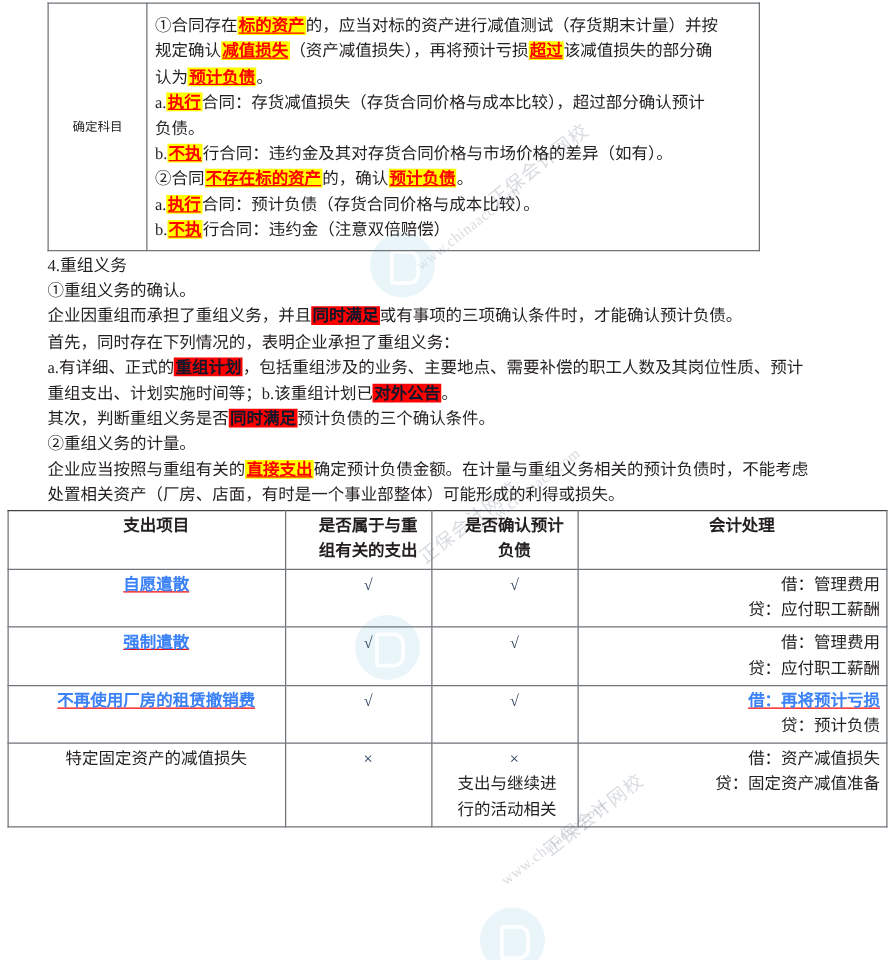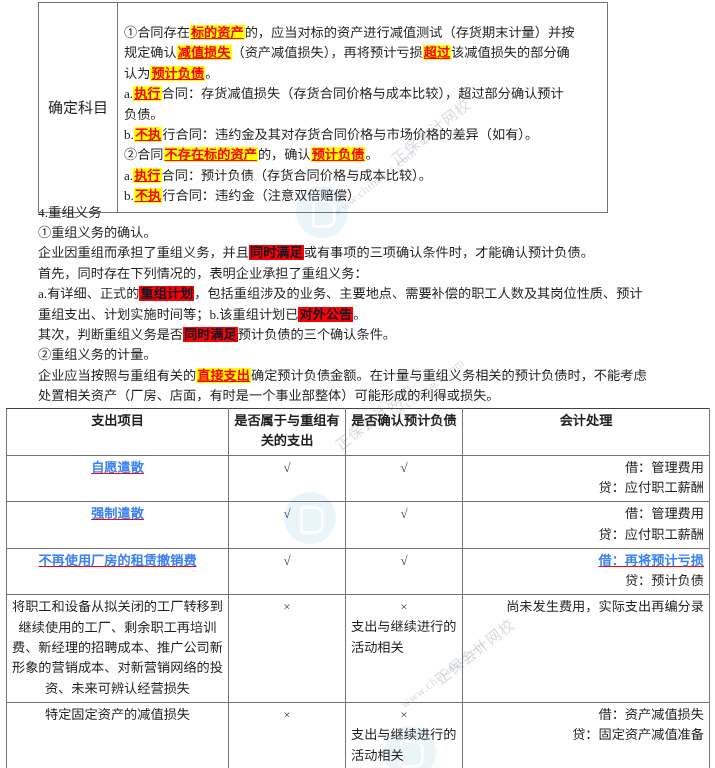--- a/index.html
+++ b/index.html
@@ -89,24 +89,24 @@
     z-index: 10;
   }
   .t-top td {
     border: 1px solid #6f7479;
     vertical-align: middle;
     padding: 2px 4px 4px 4px;
   }
   .t-top td.label {
     width: 70px;
     text-align: center;
-    font-size: 15px;
+    font-size: 10px;
     white-space: nowrap;
   }
-  .t-top td.body { padding: 20px 6px 5px 6px; }
+  .t-top td.body { padding: 8px 6px 5px 6px; }
   .t-top .ln { line-height: 20.4px; }
 
   
   .mid {
     position: absolute;
     left: 38px;
     top: 203px;
     width: 660px;
     z-index: 10;
   }
@@ -133,21 +133,21 @@
   .t-bot col.c4 { width: 247px; }
 
   .t-bot th, .t-bot td {
     border-left: 1px solid #6f7479;
     border-right: 1px solid #6f7479;
     border-top: 1.6px solid #6f7479;
     border-bottom: 1.6px solid #6f7479;
     font-size: 13.2px;
     line-height: 20.2px;
     vertical-align: top;
-    padding: 2px 5px 3px 5px;
+    padding: 2px 5px 3px 20px;
     font-weight: normal;
   }
   .t-bot tr:first-child th { border-top: 1.6px solid #3f4347; }
   .t-bot .hdr { text-align: center; font-weight: bold; height: 41px; }
   .t-bot td.item { text-align: center; }
   .t-bot td.mark { text-align: center; }
   .t-bot td.acct { text-align: right; }
   .t-bot .indent { padding-left: 18px; display: block; }
   .t-bot .mk { font-size: 13px; color:#2a3f5f; }
   .t-bot .sub { display:block; text-align:left; }
@@ -243,28 +243,20 @@
       <tr>
         <td class="item"><span class="red-u">不再使用厂房的租赁撤销费</span></td>
         <td class="mark"><span class="mk">√</span></td>
         <td class="mark"><span class="mk">√</span></td>
         <td class="acct">
           <div><span class="red-u">借：再将预计亏损</span></div>
           <div class="indent">贷：预计负债</div>
         </td>
       </tr>
       <tr>
-        <td class="item-wrap"><span>将职工和设备从拟关闭的工厂转移到继续使用的工厂、剩余职工再培训费、新经理的招聘成本、推广公司新形象的营销成本、对新营销网络的投资、未来可辨认经营损失</span></td>
-        <td class="mark"><span class="mk">×</span></td>
-        <td class="mark"><span class="mk">×</span><span class="sub">支出与继续进行的活动相关</span></td>
-        <td class="acct">
-          <div>尚未发生费用，实际支出再编分录</div>
-        </td>
-      </tr>
-      <tr>
         <td class="item"><span>特定固定资产的减值损失</span></td>
         <td class="mark"><span class="mk">×</span></td>
         <td class="mark"><span class="mk">×</span><span class="sub">支出与继续进行的活动相关</span></td>
         <td class="acct">
           <div>借：资产减值损失</div>
           <div class="indent">贷：固定资产减值准备</div>
         </td>
       </tr>
     </tbody>
 </table>

